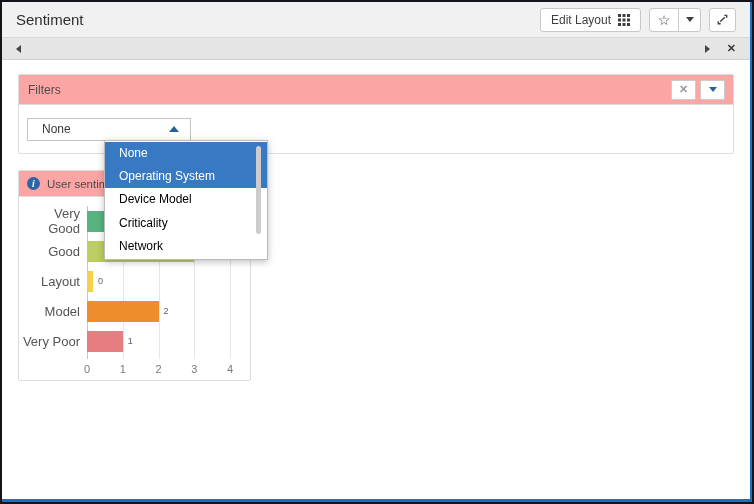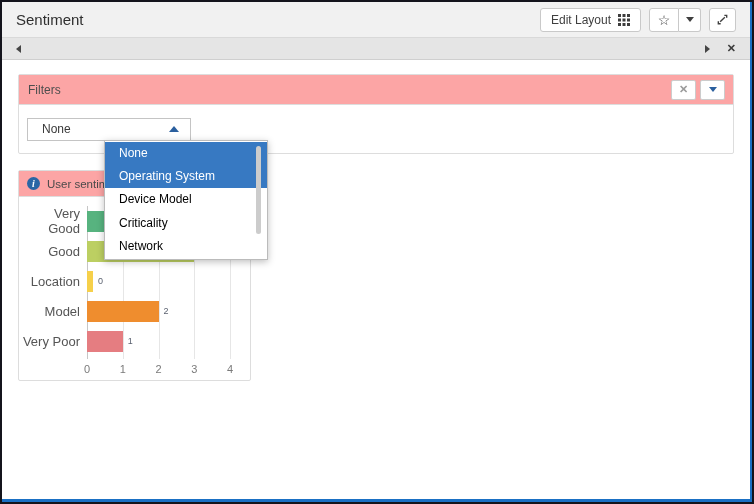--- a/index.html
+++ b/index.html
@@ -174,21 +174,21 @@
                     <div class="cbar" style="width: 143px; background: rgb(87, 179, 127);"></div>
                   </div>
                 </div>
                 <div class="crow">
                   <span class="clabel">Good</span>
                   <div class="cbar-area">
                     <div class="cbar" style="width: 107.25px; background: rgb(188, 207, 98);"></div>
                   </div>
                 </div>
                 <div class="crow">
-                  <span class="clabel">Location</span>
+                  <span class="clabel">Layout</span>
                   <div class="cbar-area">
                     <div class="cbar" style="width: 6px; background: rgb(246, 208, 74);"></div>
                     <span class="cval">0</span>
                   </div>
                 </div>
                 <div class="crow">
                   <span class="clabel">Model</span>
                   <div class="cbar-area">
                     <div class="cbar" style="width: 71.5px; background: rgb(239, 141, 46);"></div>
                     <span class="cval">2</span>

